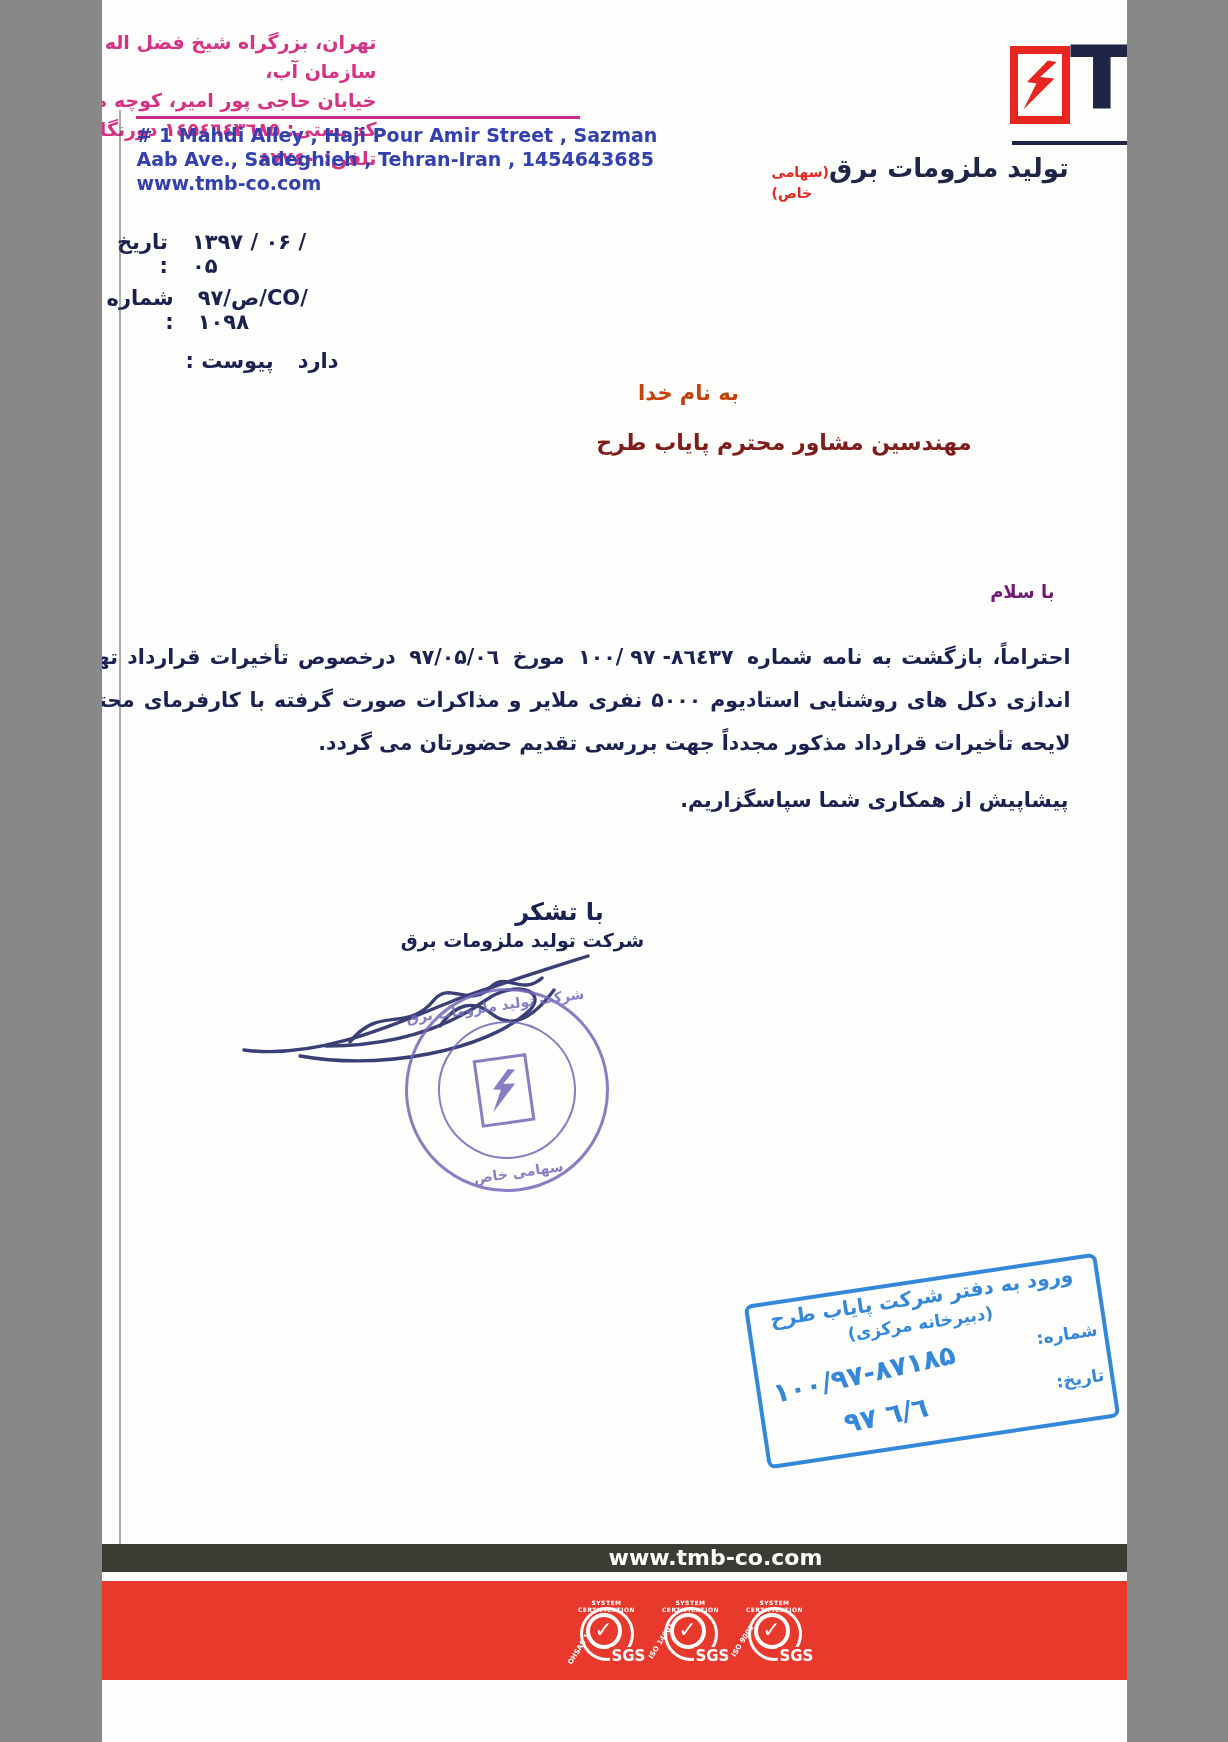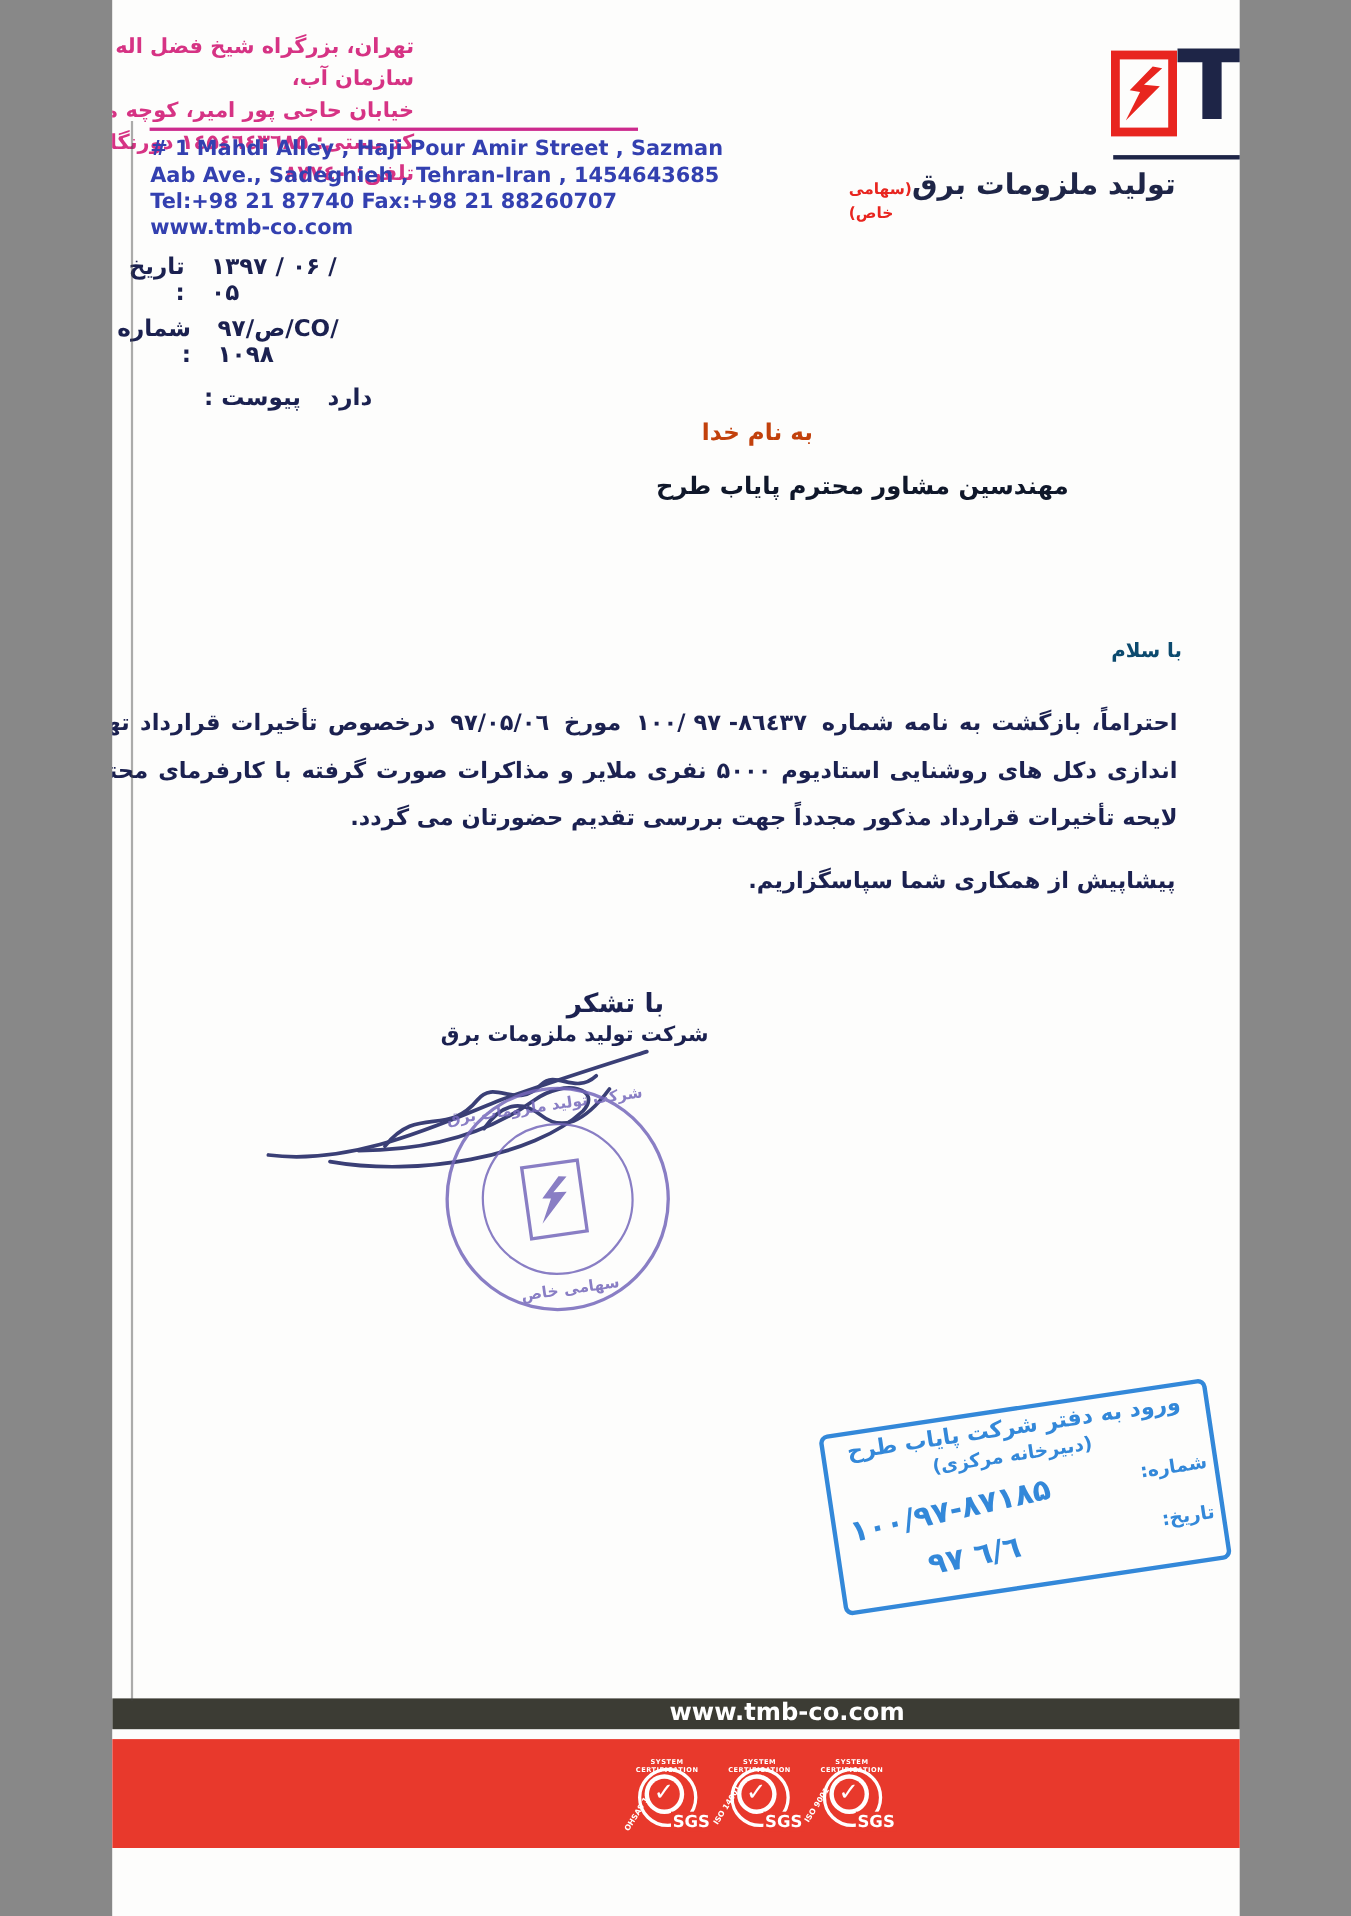--- a/index.html
+++ b/index.html
@@ -20,24 +20,24 @@
   .logo-divider{left:910px;top:141px;width:262px;height:4px;background:#1e2547;}
   .brand-line{right:55px;top:153px;width:300px;text-align:left;color:#1e2547;}
   .brand-fa{font-size:26px;font-weight:bold;}
   .brand-suffix{font-size:14px;font-weight:bold;color:#e8251f;}
   
   .meta-row{right:788px;display:flex;flex-direction:row-reverse;gap:24px;direction:rtl;
             color:#1b2150;font-size:21px;font-weight:bold;}
   .meta-row .num{font-weight:bold;}
   
   .bismillah{left:497px;top:381px;width:180px;text-align:center;font-size:21px;font-weight:bold;color:#c2410c;}
-  .addressee{right:155px;top:430px;font-size:22px;font-weight:bold;color:#0f172a;}
+  .addressee{right:155px;top:430px;font-size:22px;font-weight:bold;color:#7f1d1d;}
   .subject{right:198px;top:482px;font-size:21px;font-weight:bold;color:#1b2150;direction:rtl;}
   .subject .num{margin:0 5px;}
-  .salutation{right:52px;top:581px;font-size:18px;font-weight:bold;color:#0c4a6e;}
+  .salutation{right:72px;top:581px;font-size:18px;font-weight:bold;color:#701a75;}
   .body-par{right:56px;top:636px;width:1116px;direction:rtl;text-align:justify;
             font-size:20.5px;font-weight:600;color:#1b2150;line-height:43px;}
   .body-par .num{margin:0 4px;font-weight:600;}
   .closing{right:58px;top:768px;font-size:20.5px;font-weight:600;color:#1b2150;margin-top:20px;}
   .sign-thanks{left:398px;top:898px;width:120px;text-align:center;font-size:24px;font-weight:bold;color:#1b2150;}
   .sign-company{left:296px;top:929px;width:250px;text-align:center;font-size:19px;font-weight:bold;color:#1b2150;}
   .signature-svg{left:128px;top:938px;}
   
   .company-stamp{left:303px;top:988px;width:204px;height:204px;opacity:.85;transform:rotate(-8deg);}
   .company-stamp .ring{position:absolute;inset:0;border:3px solid #7568bb;border-radius:50%;}
@@ -83,21 +83,20 @@
 
   <div class="abs fa-address rtl">
     <div>تهران، بزرگراه شیخ فضل اله نوری، خیابان سازمان آب،</div>
     <div>خیابان حاجی پور امیر، کوچه مهدی، پلاک ۱</div>
     <div>کد پستی: ۱٤۵٤٦٤۳٦۸۵  دورنگار:۸۸۲٦۰۷۰۷  تلفن: ۸۷۷٤۰</div>
   </div>
   <div class="abs lh-divider"></div>
   <div class="abs en-address">
     <div># 1 Mahdi Alley , Haji Pour Amir Street , Sazman</div>
     <div>Aab Ave., Sadeghieh , Tehran-Iran , 1454643685</div>
-    <div>Tel:+98 21 87740   Fax:+98 21 88260707</div>
     <div>www.tmb-co.com</div>
   </div>
 
   <div class="abs logo-square">
     <svg width="36" height="54" viewBox="0 0 100 140">
       <polygon points="72,2 14,62 40,66 4,138 90,52 50,48 96,6" fill="#e8251f"></polygon>
     </svg>
   </div>
   <div class="abs logo-word">TMB</div>
   <div class="abs logo-divider"></div>

